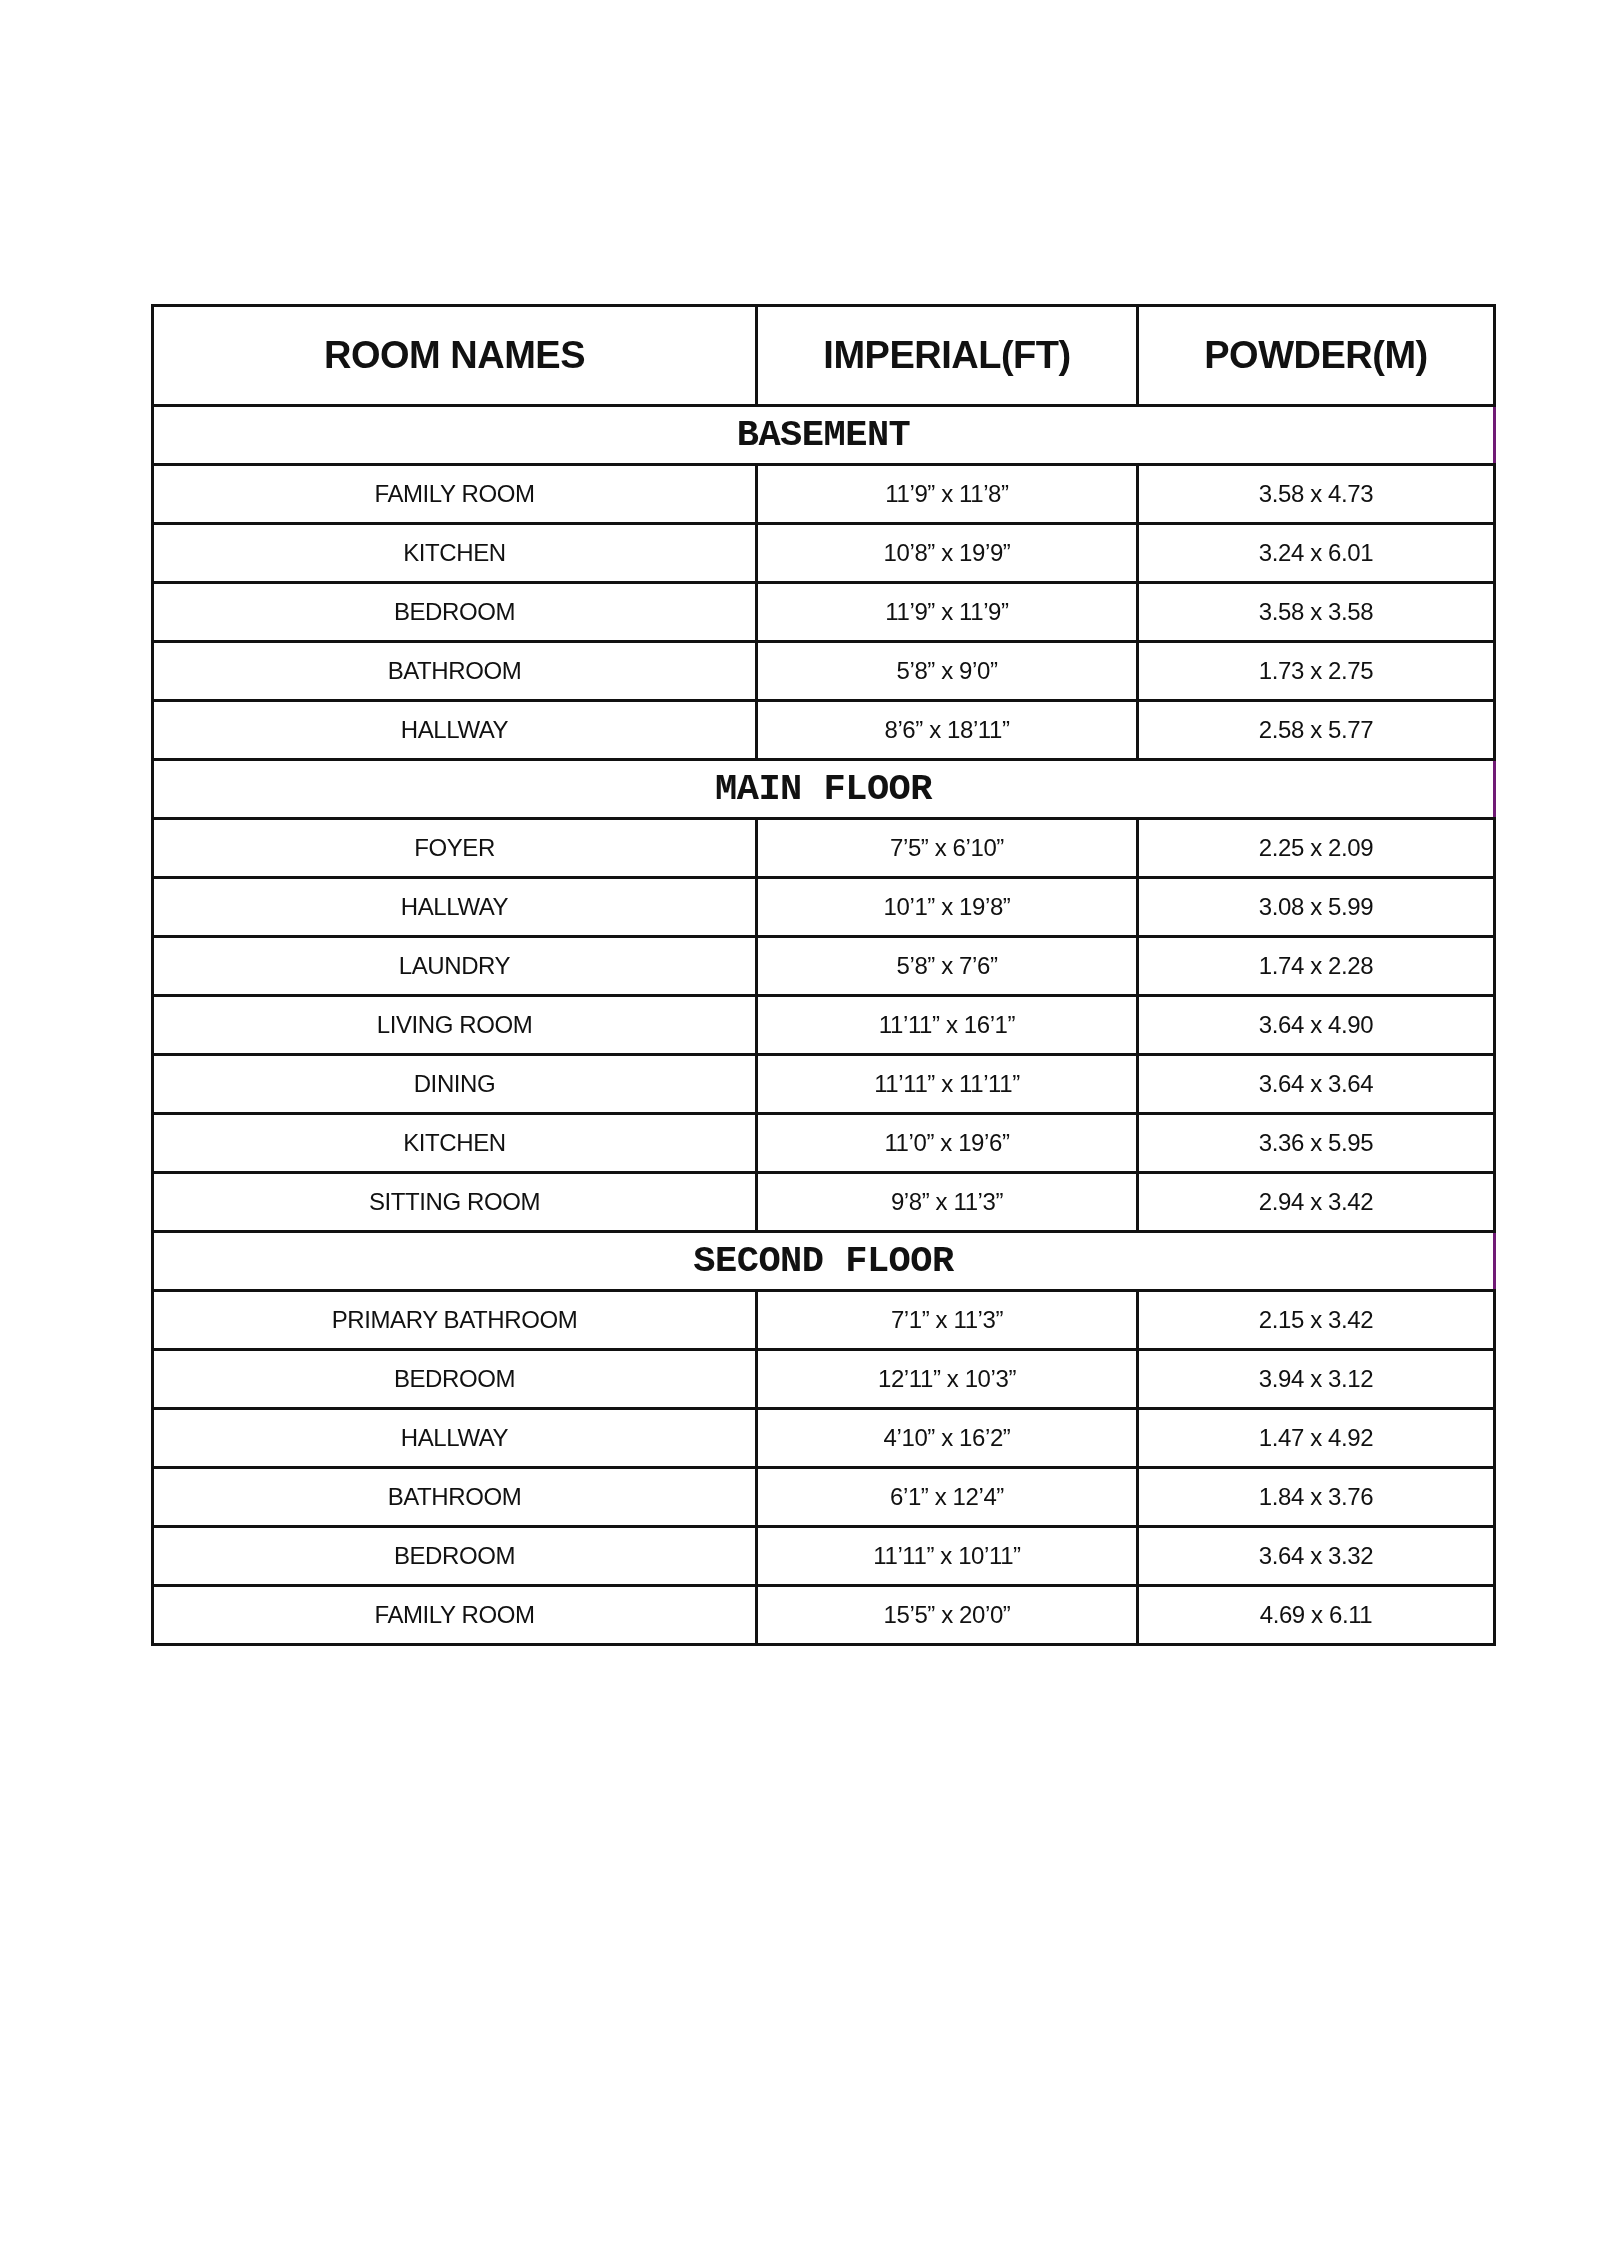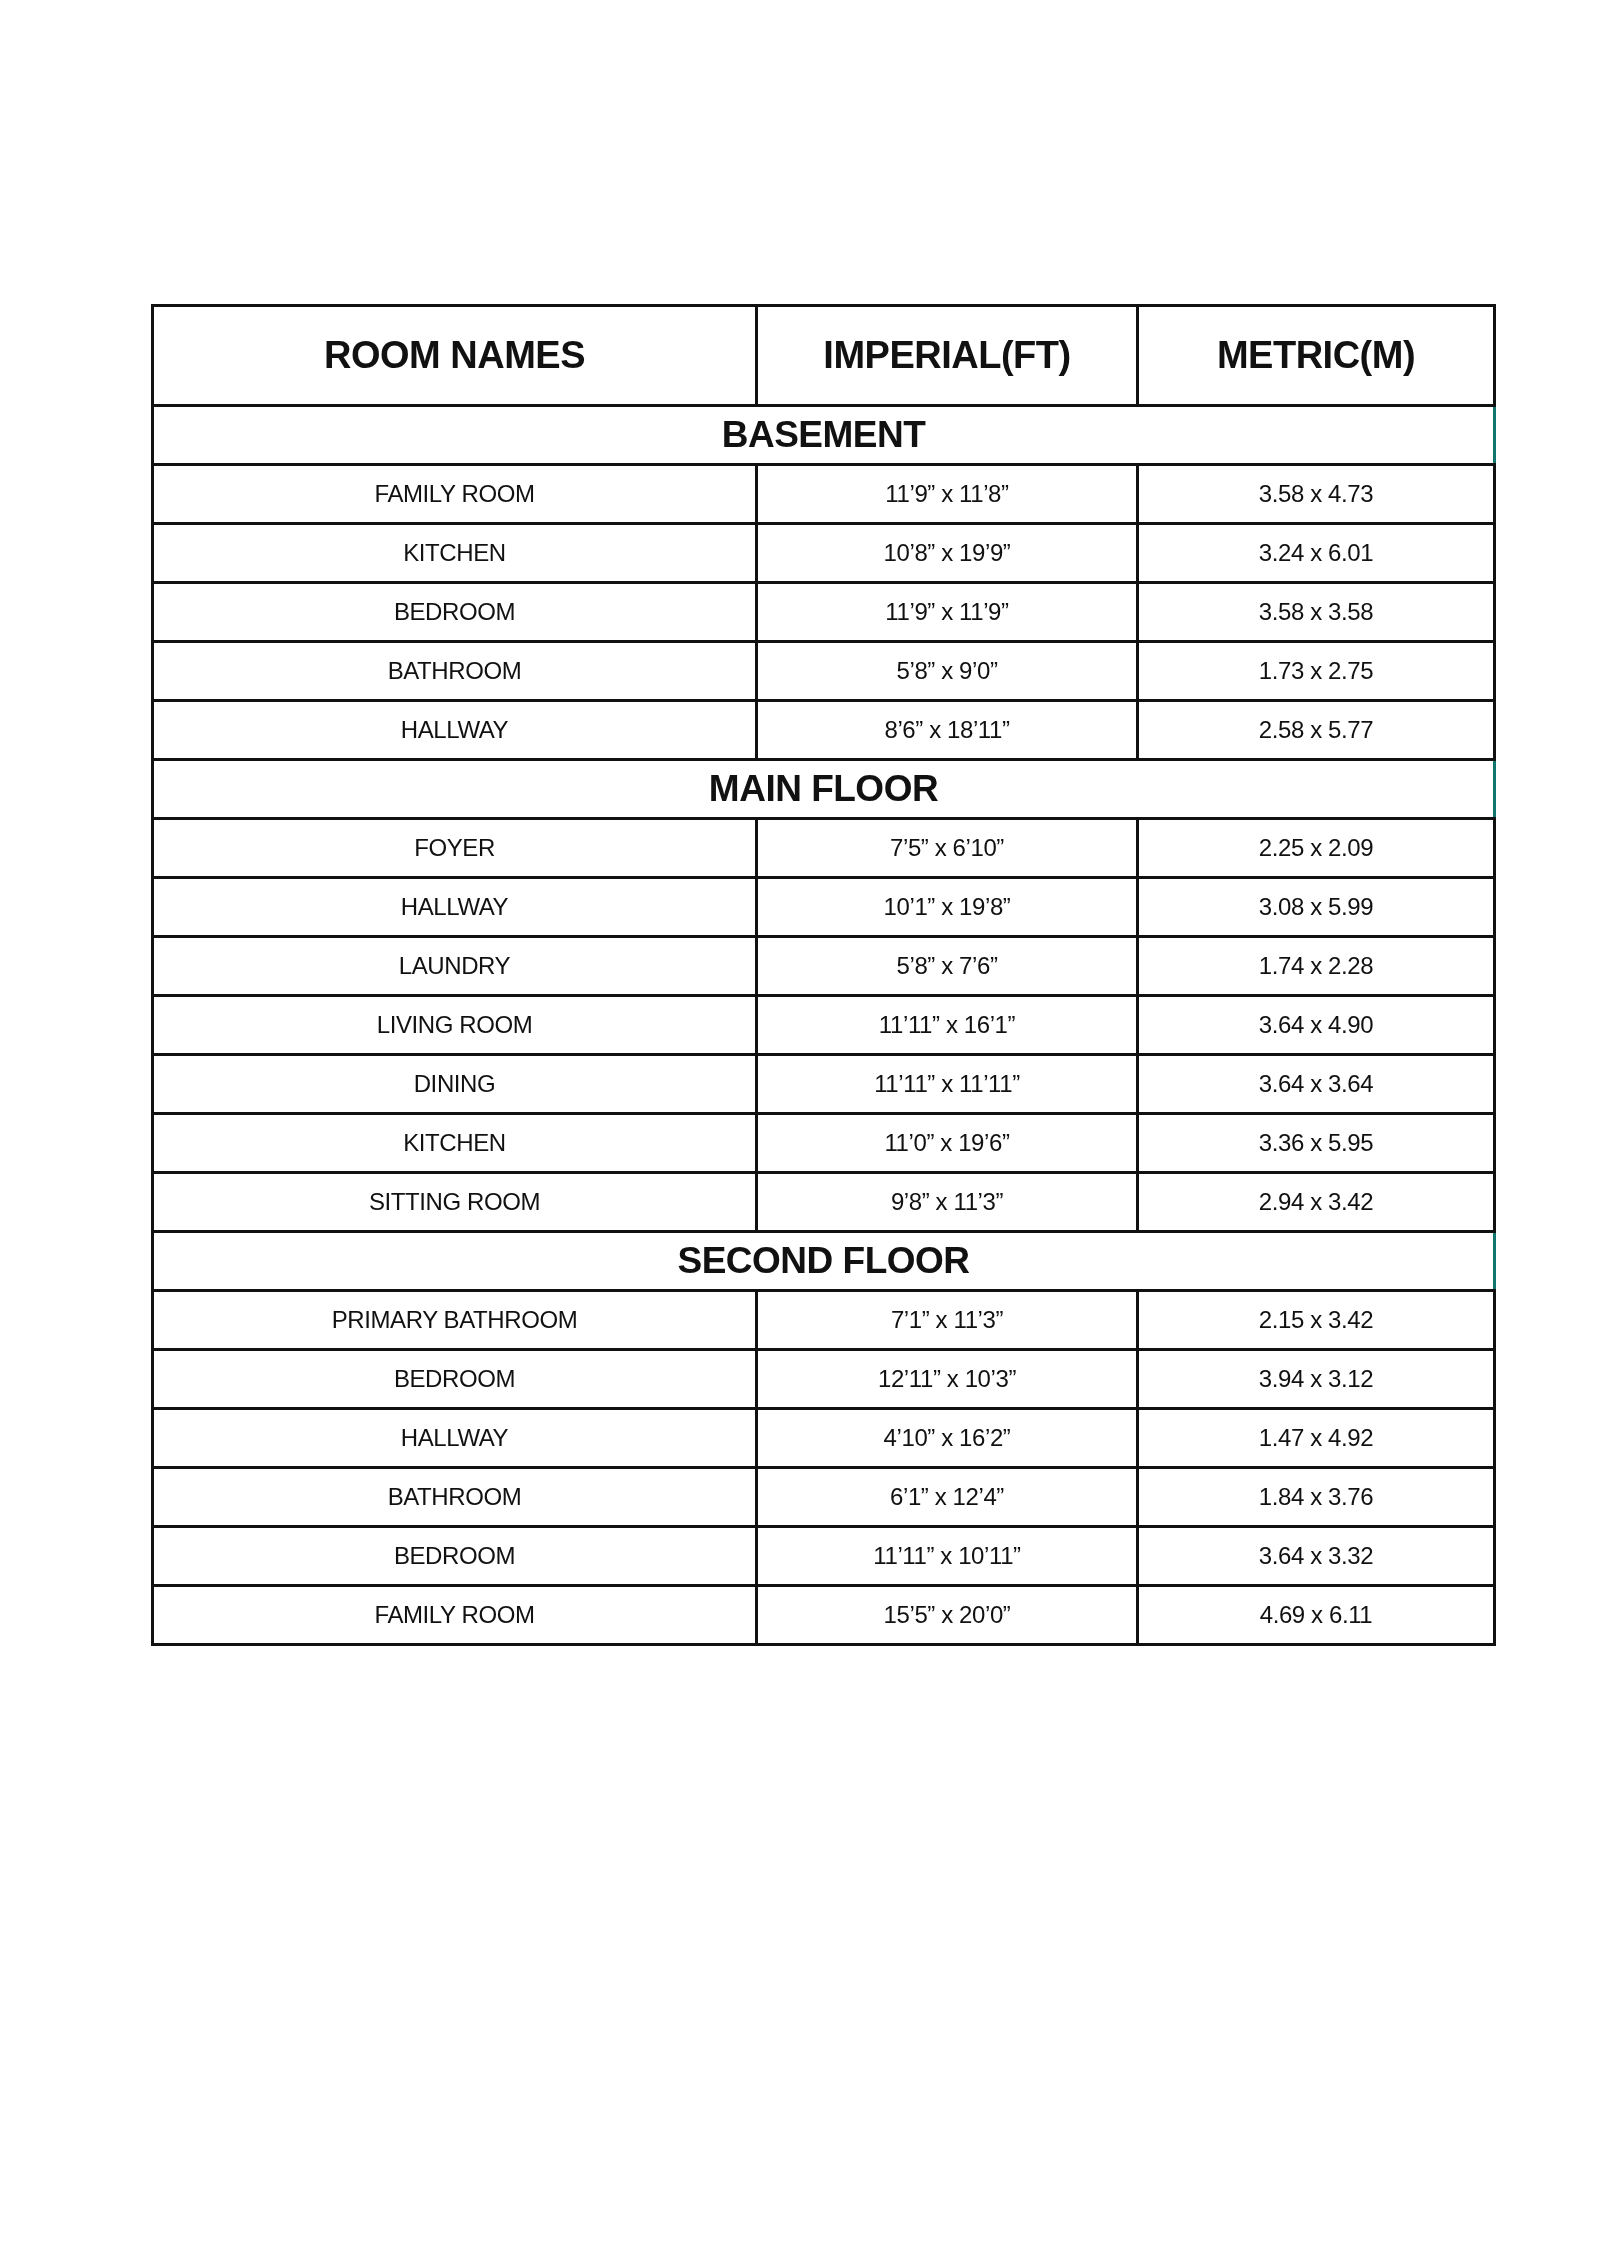--- a/index.html
+++ b/index.html
@@ -46,21 +46,22 @@
     height: 97px;
     font-weight: bold;
     font-size: 38px;
     letter-spacing: -0.5px;
   }
   table.rooms tr.section td {
     height: 56px;
     font-weight: bold;
     font-size: 37px;
     letter-spacing: -0.5px;
-    border-right: 3px solid #0f766e;
+    border-right: 3px solid #701a75;
+    font-family: Liberation Mono, monospace;
   }
   table.rooms tr.data td {
     height: 56px;
     font-weight: normal;
     font-size: 24px;
     letter-spacing: -0.4px;
   }
 </style>
 </head>
 <body>
@@ -69,21 +70,21 @@
   <table class="rooms">
     <colgroup>
       <col class="c1">
         <col class="c2">
         <col class="c3">
     </colgroup>
     <thead>
       <tr>
         <th>ROOM NAMES</th>
         <th>IMPERIAL(FT)</th>
-        <th>METRIC(M)</th>
+        <th>POWDER(M)</th>
       </tr>
     </thead>
     <tbody id="table-body">
         <tr class="section">
           <td colspan="3">BASEMENT</td>
         </tr>
         <tr class="data">
           <td>FAMILY ROOM</td>
           <td>11’9” x 11’8”</td>
           <td>3.58 x 4.73</td>

